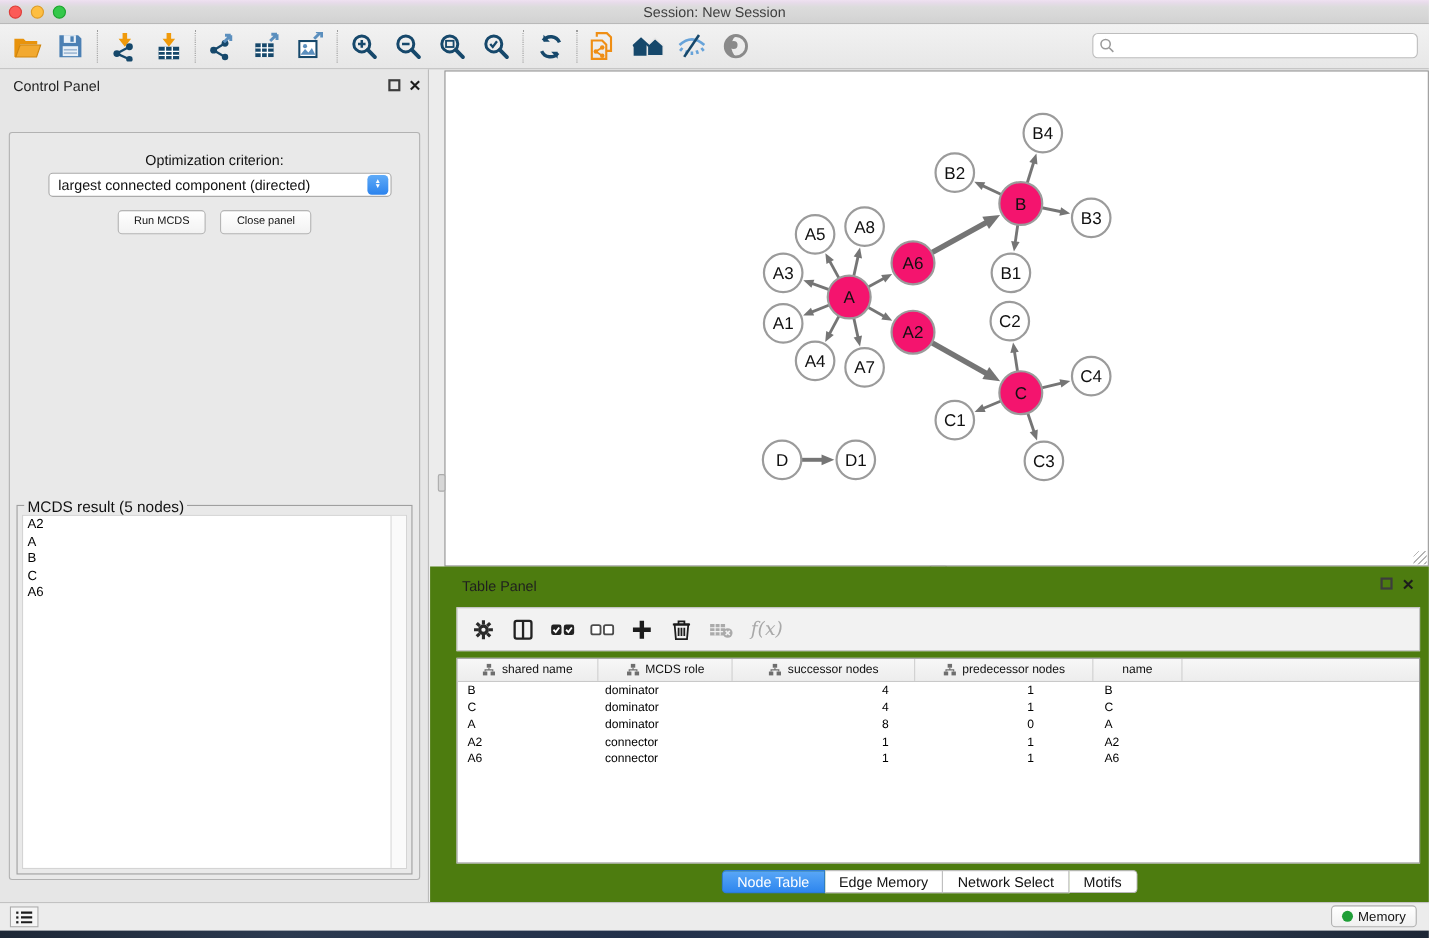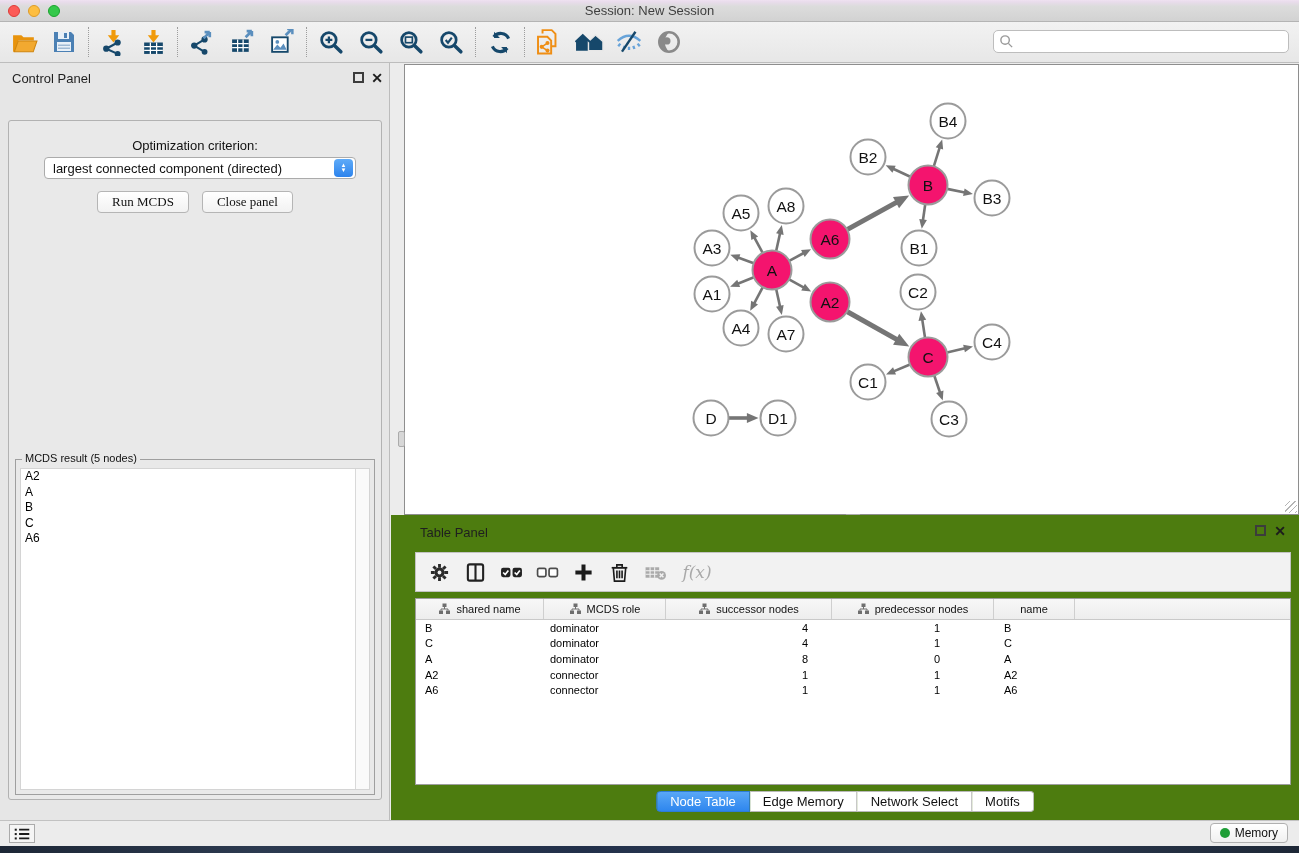--- a/index.html
+++ b/index.html
@@ -47,24 +47,24 @@
   .opt-label { position:absolute; left:0; top:17px; width:100%; text-align:center; font-size:13px; color:#111; }
   .selectbox { position:absolute; left:35px; top:36px; width:312px; height:22px; background:#fff;
     border:1px solid #ababab; border-radius:4px; display:flex; align-items:center; }
   .selectbox .sel-text { flex:1; font-size:13px; color:#111; padding-left:8px; white-space:nowrap; }
   .sel-stepper { width:19px; height:18px; margin-right:2px; border-radius:4px;
     background:linear-gradient(#5fabf8,#2c83ed); display:flex; flex-direction:column;
     align-items:center; justify-content:center; color:#fff; }
   .sel-stepper span { font-size:6px; line-height:5px; }
   .cp-buttons { position:absolute; left:0; top:70px; width:100%; display:flex; justify-content:center; gap:13px; }
   .pushbtn { height:22px; background:linear-gradient(#ffffff,#f2f2f2); border:1px solid #b5b5b5;
-    border-radius:4px; font-size:13px; color:#111; padding:0 14px; line-height:20px; cursor:default;font-family:Liberation Serif, serif; }
+    border-radius:4px; font-size:10px; color:#111; padding:0 14px; line-height:20px; cursor:default; }
 
   .groupbox { position:absolute; left:6px; top:338px; width:360px; height:336px; border:1px solid #9f9f9f; }
-  .groupbox-title { position:absolute; left:6px; top:-8px; background:#e9e9e9; padding:0 3px; font-size:11px; color:#111; }
+  .groupbox-title { position:absolute; left:6px; top:-8px; background:#e9e9e9; padding:0 3px; font-size:14px; color:#111; }
   .mcds-list { position:absolute; left:4px; top:8px; right:4px; bottom:4px; background:#fff; border:1px solid #d4d4d4; }
   .mcds-scroll { position:absolute; right:0; top:0; bottom:0; width:14px; background:#fafafa; border-left:1px solid #d9d9d9; }
   .mcds-item { font-size:12px; line-height:15.5px; padding-left:4px; color:#000; }
 
   
   .netwin { left:404px; top:64px; width:895px; height:451px; background:#fff; border:1px solid #8e8e8e; }
   .netwin-titlebar { position:absolute; left:0; top:0; width:100%; height:22px;
     background:linear-gradient(#ececec,#d8d8d8); border-bottom:1px solid #b0b0b0; }
   .netwin-title { width:100%; text-align:center; font-size:13px; color:#333; line-height:21px; }
   .net-canvas { position:absolute; left:0; top:22px; right:0; bottom:0; }

